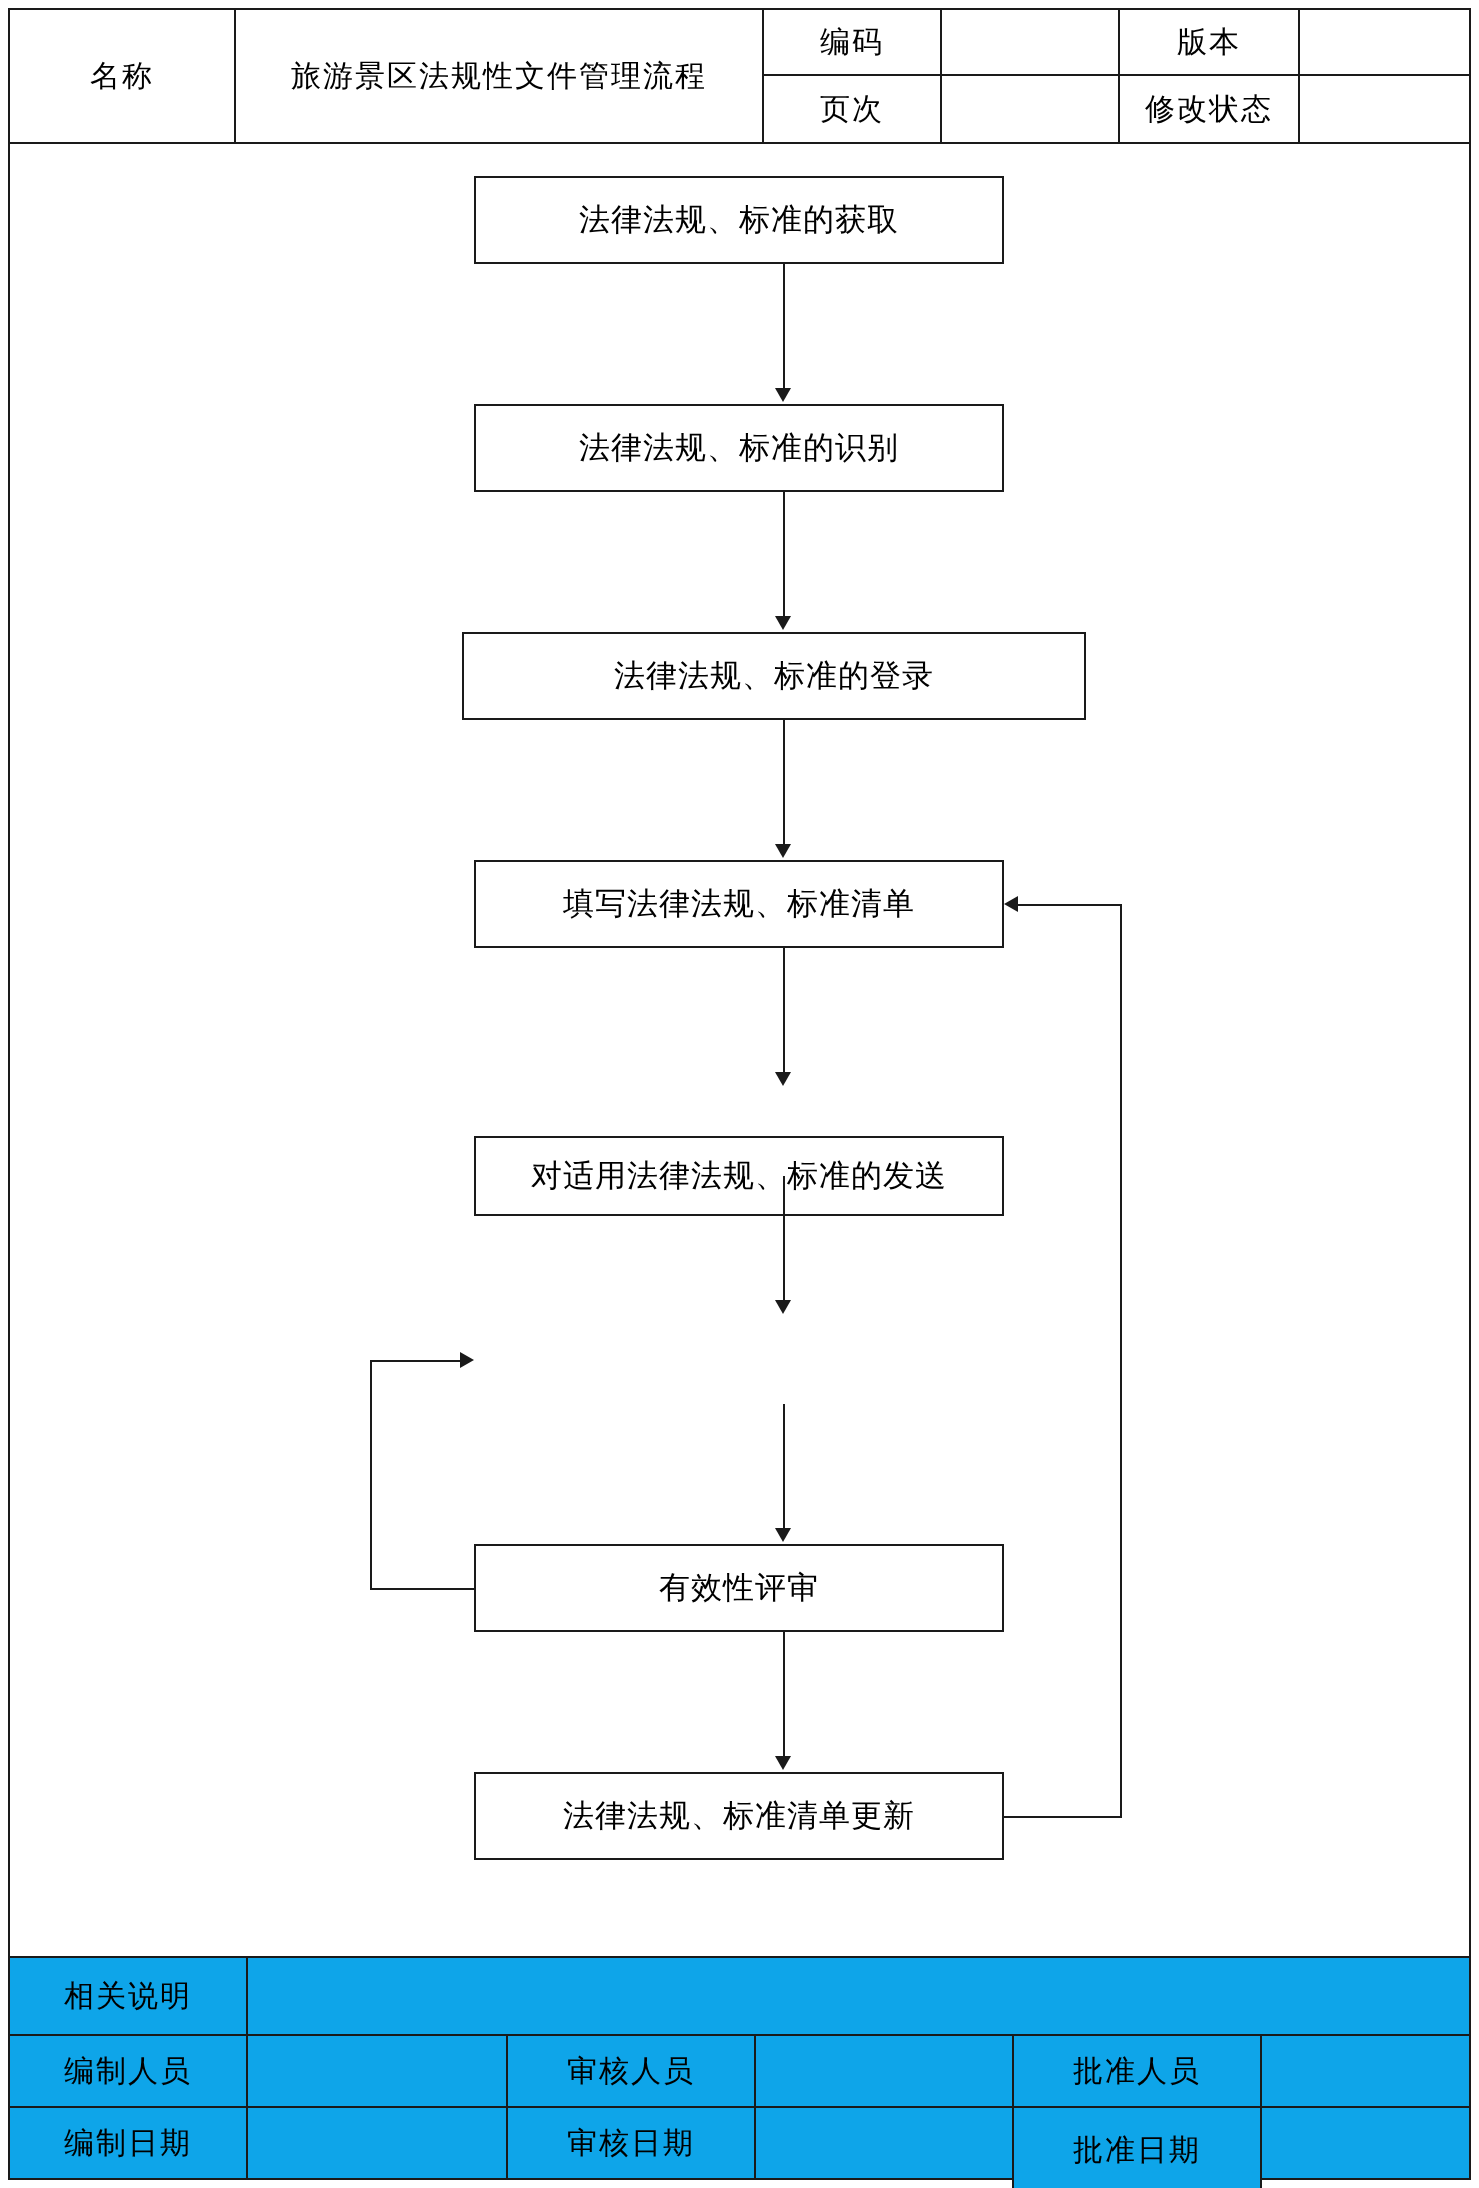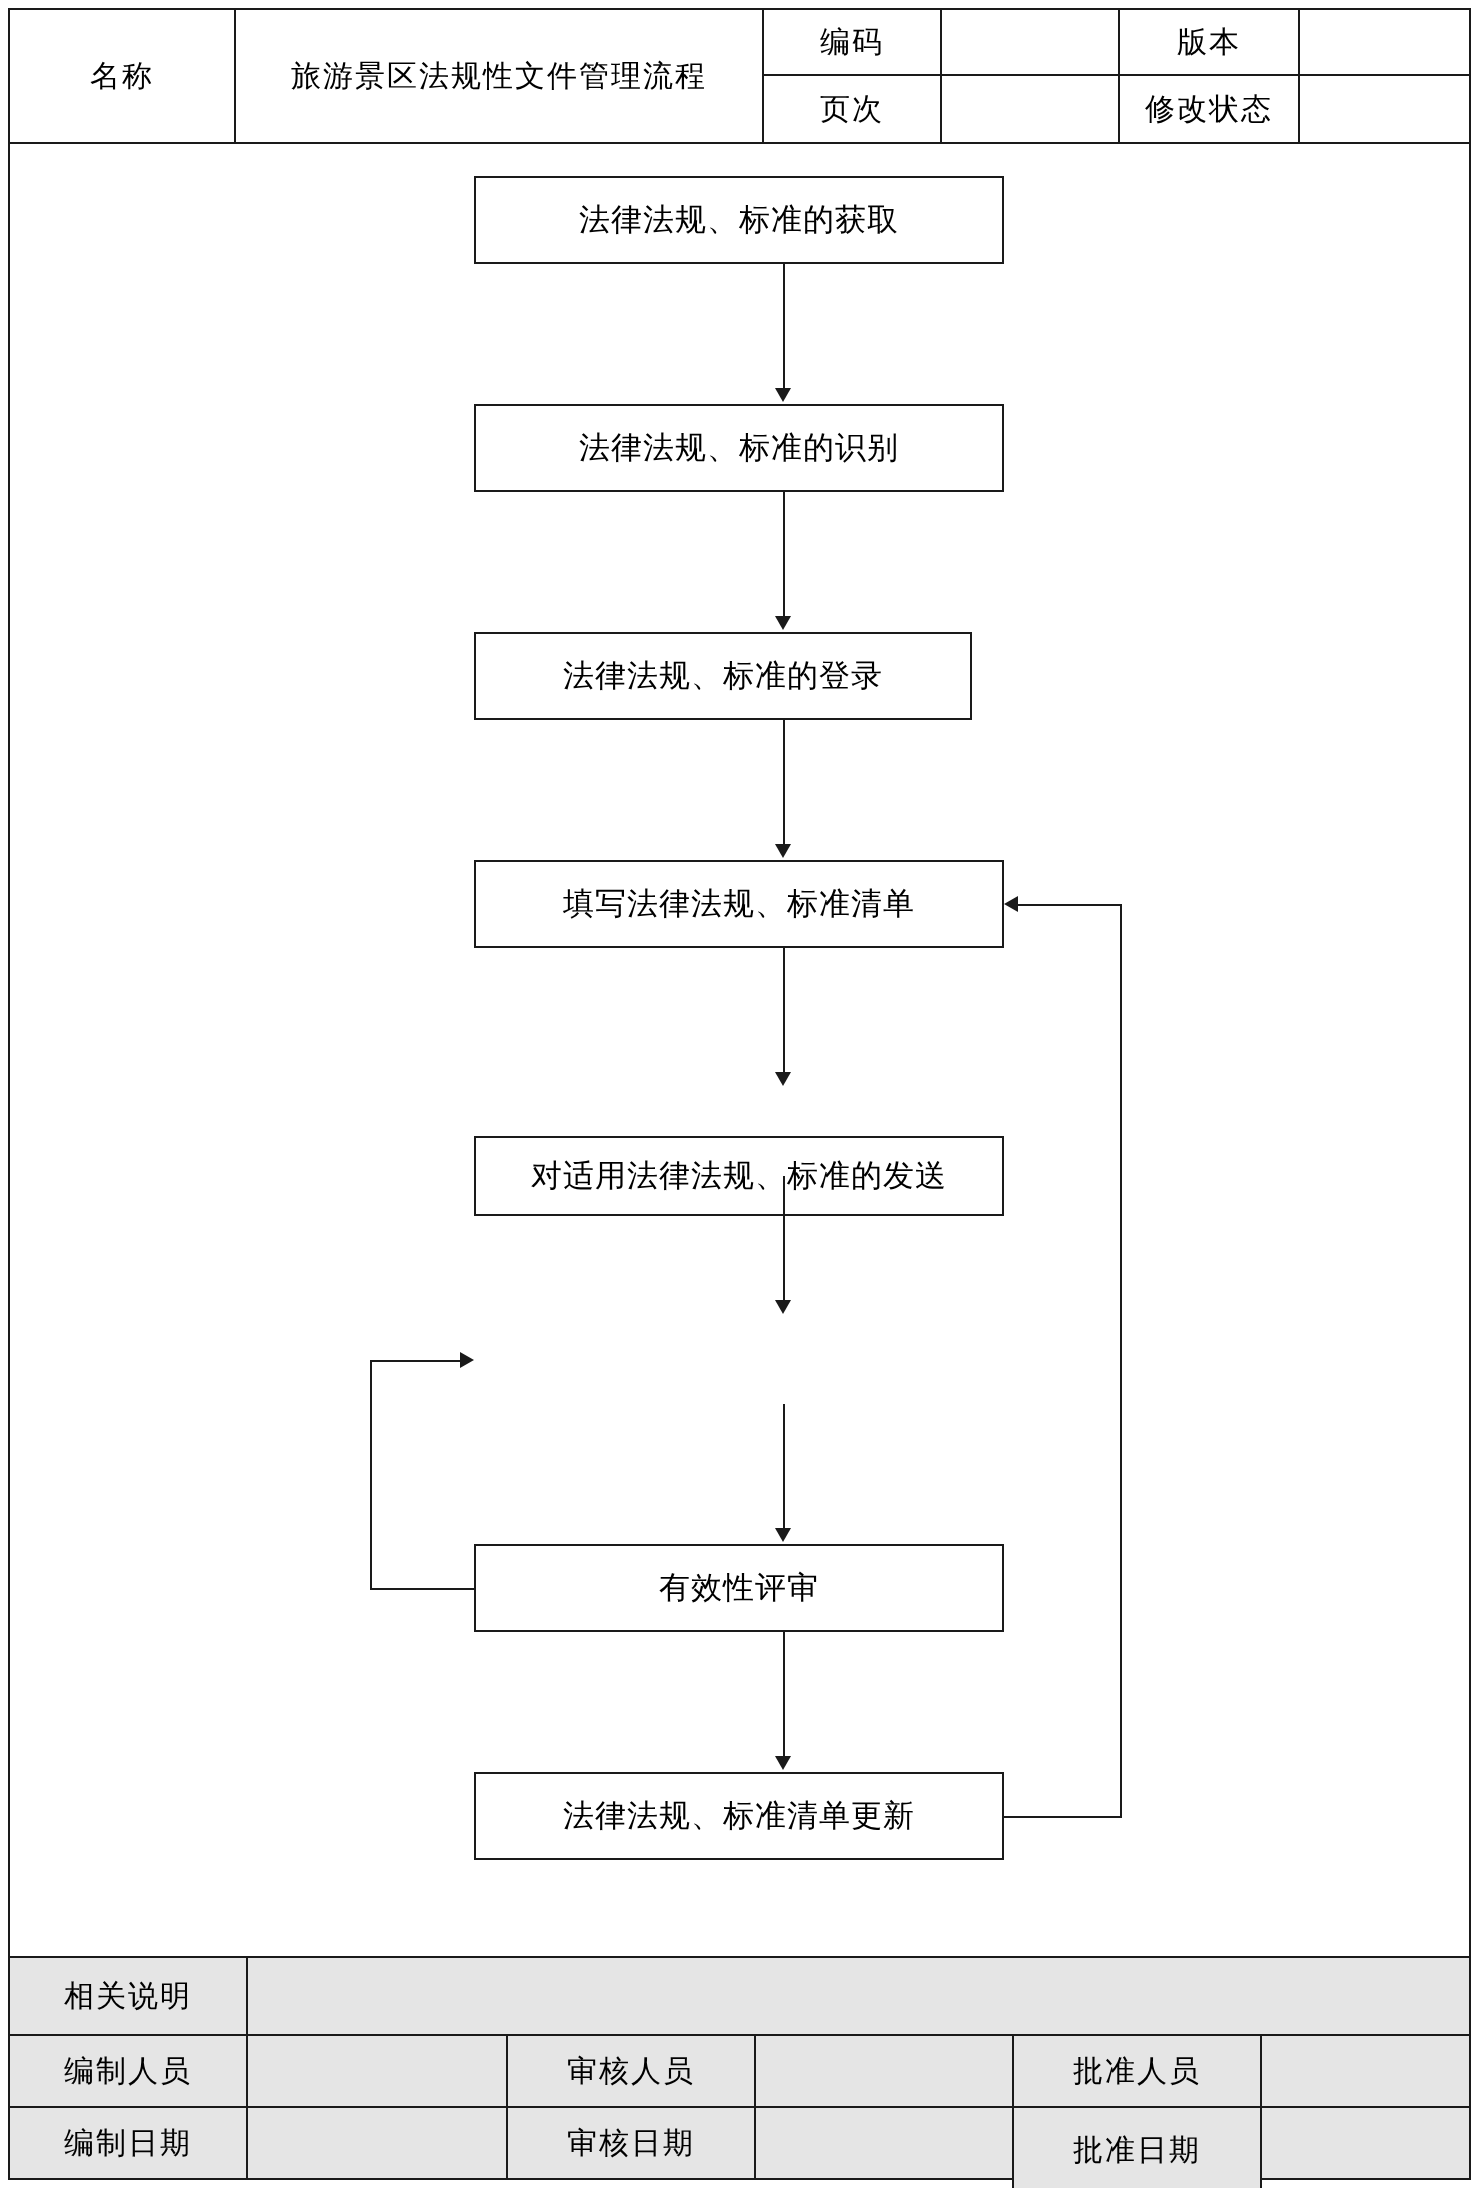--- a/index.html
+++ b/index.html
@@ -111,21 +111,21 @@
   }
   .ftr .cell {
     position: absolute;
     box-sizing: border-box;
     border: 2px solid #1a1a1a;
     display: flex;
     align-items: center;
     justify-content: center;
     font-size: 30px;
     letter-spacing: 2px;
-    background: #e5e5e5;
+    background: #0ea5e9;
   }
 </style>
 </head>
 <body>
 
 <div id="page">
 
   <div class="frame"></div>
 
   <div class="hdr">
@@ -146,21 +146,21 @@
   <div class="flow">
 
     <div class="node" style="left:466px; top:32px; width:530px; height:88px;">法律法规、标准的获取</div>
     <div class="vline" style="left:775px; top:120px; height:126px;"></div>
     <div class="arrow-down" style="left:767px; top:244px;"></div>
 
     <div class="node" style="left:466px; top:260px; width:530px; height:88px;">法律法规、标准的识别</div>
     <div class="vline" style="left:775px; top:348px; height:126px;"></div>
     <div class="arrow-down" style="left:767px; top:472px;"></div>
 
-    <div class="node" style="left:466px; top:488px; width:498px; height:88px;">法律法规、标准的登录</div>
+    <div class="node" style="left:454px; top:488px; width:624px; height:88px;">法律法规、标准的登录</div>
     <div class="vline" style="left:775px; top:576px; height:126px;"></div>
     <div class="arrow-down" style="left:767px; top:700px;"></div>
 
     <div class="node" style="left:466px; top:716px; width:530px; height:88px;">填写法律法规、标准清单</div>
     <div class="vline" style="left:775px; top:804px; height:126px;"></div>
     <div class="arrow-down" style="left:767px; top:928px;"></div>
 
     <div class="node" style="left:466px; top:944px; width:530px; height:80px;margin-top:48px;">对适用法律法规、标准的发送</div>
     <div class="vline" style="left:775px; top:1032px; height:126px;"></div>
     <div class="arrow-down" style="left:767px; top:1156px;"></div>

